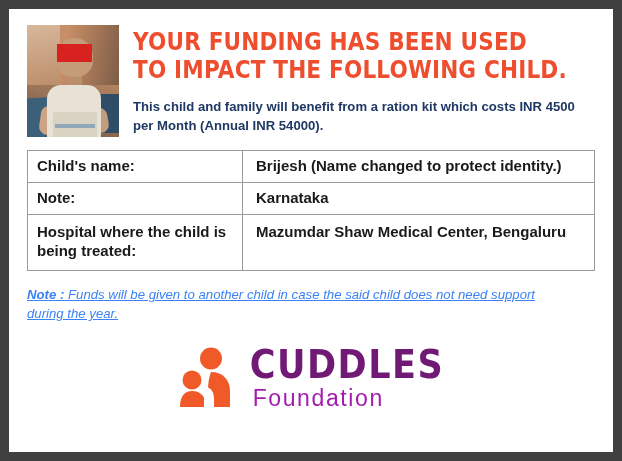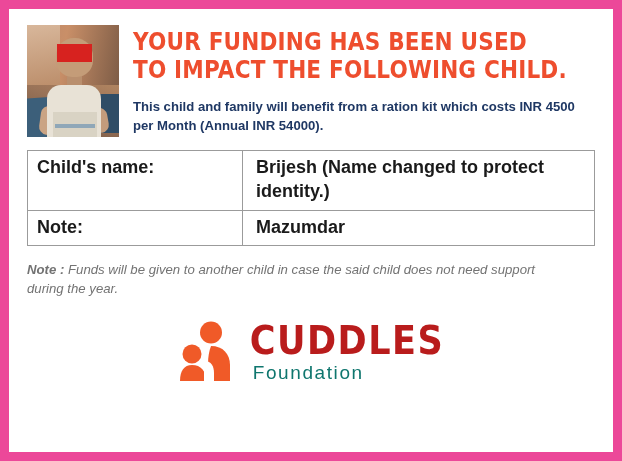--- a/index.html
+++ b/index.html
@@ -11,21 +11,21 @@
     height: 461px;
     background: #ffffff;
     font-family: "Liberation Sans", sans-serif;
     overflow: hidden;
   }
   .card {
     position: relative;
     width: 622px;
     height: 461px;
     box-sizing: border-box;
-    border: 9px solid #ec4899;
+    border: 9px solid #404040;
     background: #ffffff;
     padding-left: 16px;
   }
   .inner {
     position: absolute;
     left: 0; top: 0;
     width: 604px;
     height: 443px;
     box-sizing: border-box;
     padding: 10px 18px 0 18px;
@@ -133,44 +133,45 @@
 
   
   table.details {
     margin-top: 13px;
     width: 568px;
     border-collapse: collapse;
     table-layout: fixed;
   }
   table.details td {
     border: 1px solid #9b9b9b;
-    font-size: 18px;
+    font-size: 15px;
     color: #1a1a1a;
     padding: 5px 9px 6px 9px;
     vertical-align: top;
     line-height: 1.32;
   }
   table.details td.label {
     width: 196px;
     font-weight: bold;
   }
   table.details tr.tall td {
     padding-top: 7px;
     padding-bottom: 9px;
   }
   .cell-indent { padding-left: 4px; display: inline-block; font-weight: bold; }
 
   
   .note {
     margin-top: 14px;
     font-size: 13.2px;
     font-style: italic;
-    color: #737373;
+    color: #3b82f6;
     line-height: 1.45;
     width: 545px;
+    text-decoration: underline;
   }
   .note b { font-style: italic; font-weight: bold; }
 
   
   .logo-row {
     margin-top: 22px;
     display: flex;
     align-items: center;
     justify-content: center;
   }
@@ -178,29 +179,29 @@
     position: relative;
     width: 58px;
     height: 62px;
     flex: 0 0 58px;
   }
   .logo-text {
     margin-left: 14px;
     line-height: 1;
   }
   .logo-word {
-    color: #b91c1c;
+    color: #701a75;
     font-family: "DejaVu Sans Condensed", "Liberation Sans Narrow", "Liberation Sans", sans-serif;
     font-weight: bold;
     font-size: 39px;
     letter-spacing: 1.5px;
   }
   .logo-sub {
-    color: #0f766e;
-    font-size: 19px;
+    color: #a21caf;
+    font-size: 23px;
     letter-spacing: 1.6px;
     margin-top: 3px;
     margin-left: 3px;
   }
 </style>
 </head>
 <body>
 
 <div class="card">
   <div class="inner">
@@ -234,21 +235,27 @@
       <tbody>
         <tr>
           <td class="label">Child's name:</td>
           <td>
             <span class="cell-indent">Brijesh (Name changed to protect identity.)</span>
           </td>
         </tr>
         <tr>
           <td class="label">Note:</td>
           <td>
-            <span class="cell-indent">Mazumdar</span>
+            <span class="cell-indent">Karnataka</span>
+          </td>
+        </tr>
+        <tr class="tall">
+          <td class="label">Hospital where the child is being treated:</td>
+          <td>
+            <span class="cell-indent">Mazumdar Shaw Medical Center, Bengaluru</span>
           </td>
         </tr>
       </tbody>
     </table>
 
     <div class="note">
       <b>Note :</b><span> Funds will be given to another child in case the said child does not need support during the year.</span>
     </div>
 
     <div class="logo-row">

